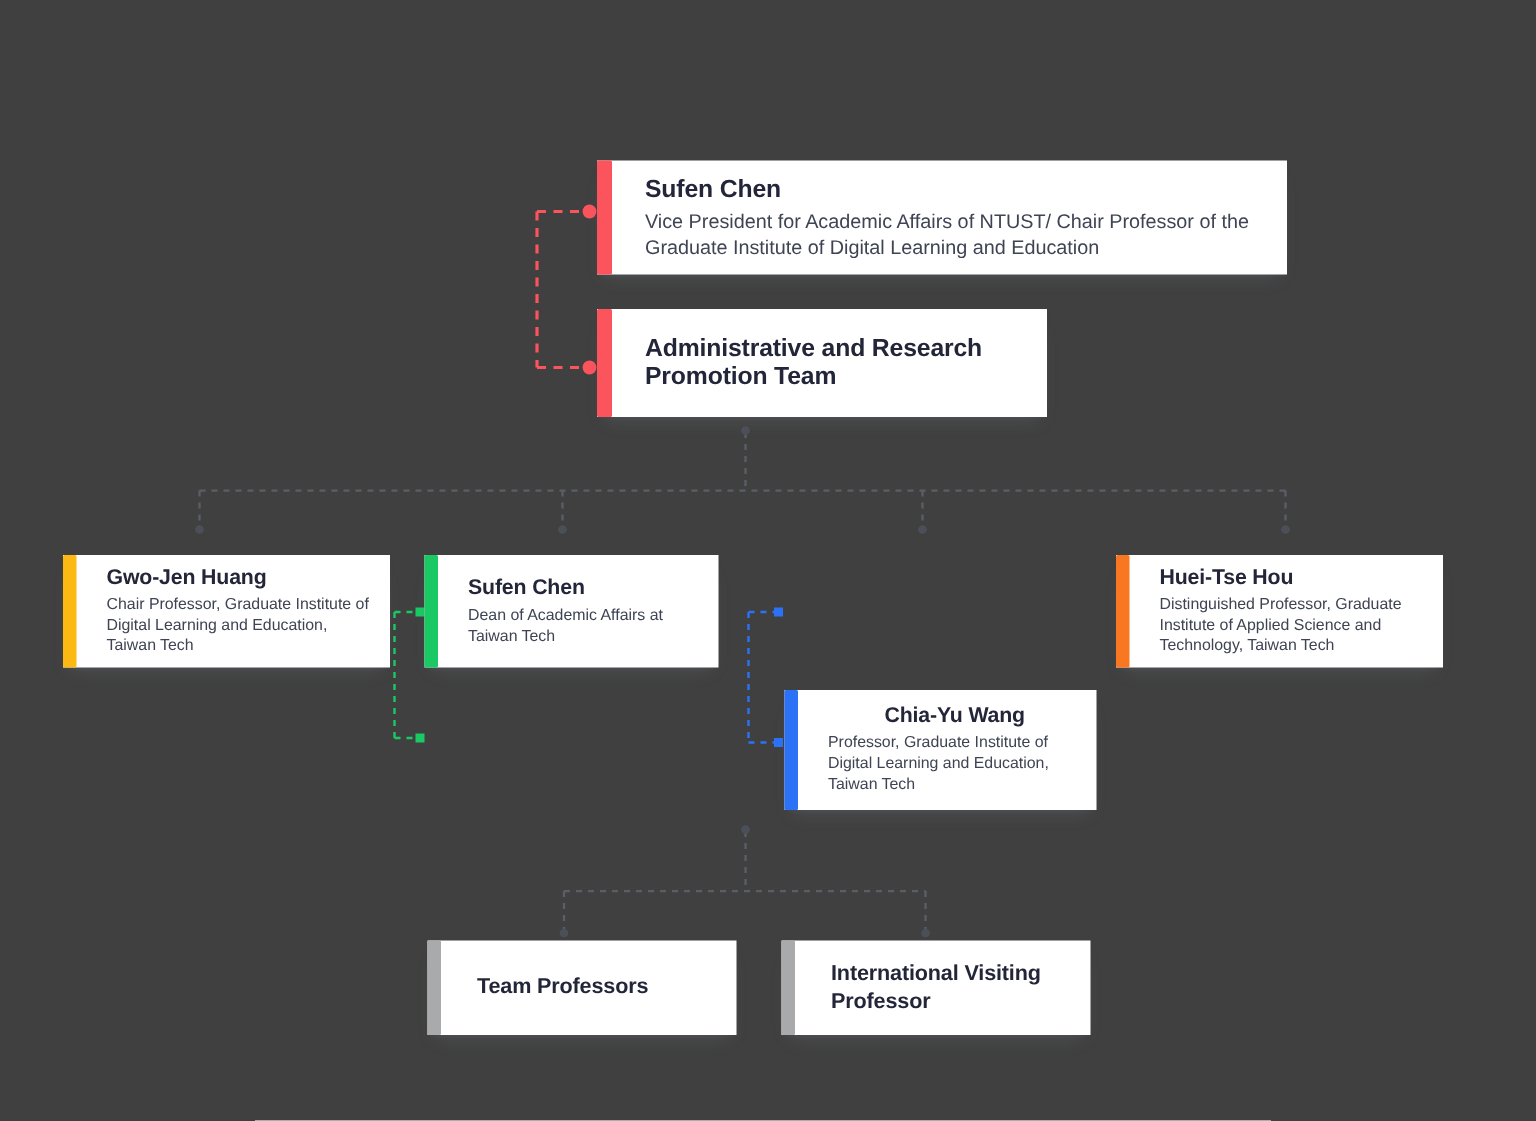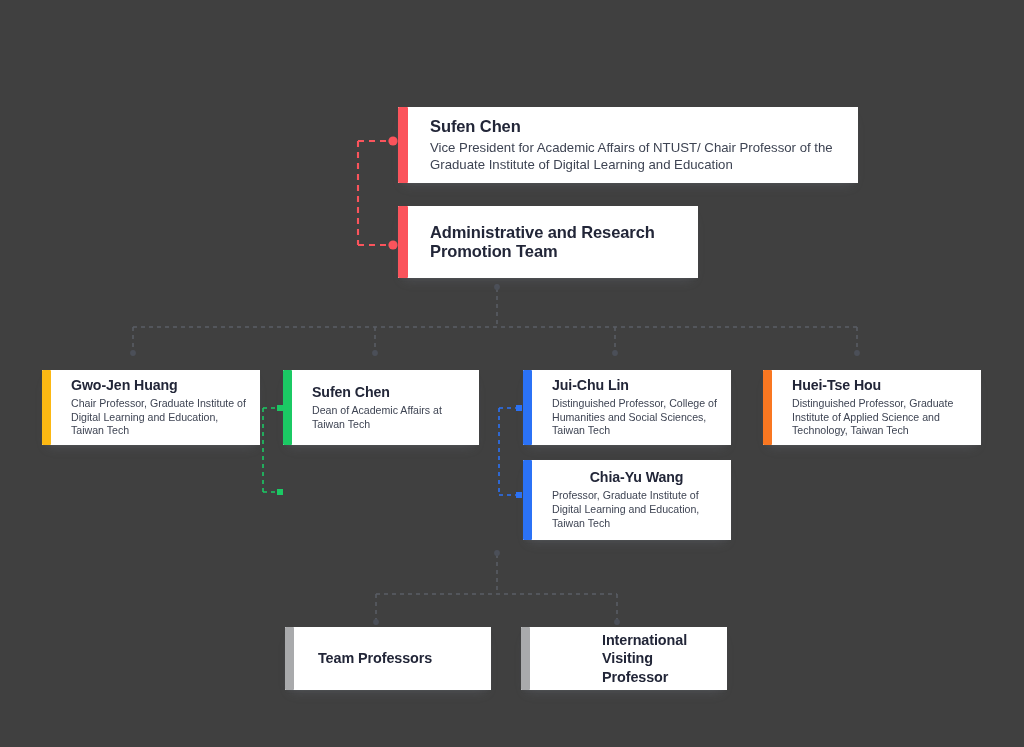--- a/index.html
+++ b/index.html
@@ -91,27 +91,27 @@
 
   #card-wen-ta-tseng       { left: 283px; top: 459px;  width: 196px; height: 80px;  }
   #card-wen-ta-tseng .body { padding: 0 10px 0 20px; }
 
   #card-jui-chu-lin        { left: 523px; top: 370px;  width: 208px; height: 75px;  }
   #card-jui-chu-lin .body  { padding: 0 10px 0 20px; }
 
   #card-chia-yu-wang       { left: 523px; top: 460px;  width: 208px; height: 80px;  }
   #card-chia-yu-wang .body { padding: 0 10px 0 20px; align-items: center; }
 
-  #card-huei-tse-hou       { left: 763px; top: 370px;  width: 218px; height: 75px;  }
+  #card-huei-tse-hou       { left: 744px; top: 370px;  width: 218px; height: 75px;  }
   #card-huei-tse-hou .body { padding: 0 10px 0 20px; }
 
   #card-team-professors    { left: 285px; top: 627px;  width: 206px; height: 63px;  }
   #card-team-professors .body{ padding: 0 10px 0 24px; }
 
-  #card-intl-visiting      { left: 521px; top: 627px;  width: 206px; height: 63px; gap: 48px;  }
+  #card-intl-visiting      { left: 521px; top: 627px;  width: 206px; height: 63px;  }
   #card-intl-visiting .body{ padding: 0 10px 0 24px; }
 </style>
 </head>
 <body>
 
 <div id="chart-root">
 
   <svg id="connectors" viewBox="0 0 1024 747" width="1024" height="747">
 
     <g>
@@ -188,27 +188,20 @@
 
   <div class="card lvl-mid" id="card-sufen-chen-dean">
     <div class="accent" style="background:#1BC964;"></div>
     <div class="body">
       <div class="name">Sufen Chen</div>
       <div class="role">Dean of Academic Affairs at Taiwan Tech</div>
     </div>
   </div>
 
 
-  <div class="card lvl-mid" id="card-jui-chu-lin">
-    <div class="accent" style="background:#2B72F6;"></div>
-    <div class="body">
-      <div class="name">Jui-Chu Lin</div>
-      <div class="role">Distinguished Professor, College of Humanities and Social Sciences, Taiwan Tech</div>
-    </div>
-  </div>
 
   <div class="card lvl-mid" id="card-chia-yu-wang">
     <div class="accent" style="background:#2B72F6;"></div>
     <div class="body">
       <div class="name">Chia-Yu Wang</div>
       <div class="role">Professor, Graduate Institute of Digital Learning and Education, Taiwan Tech</div>
     </div>
   </div>
 
   <div class="card lvl-mid" id="card-huei-tse-hou">

